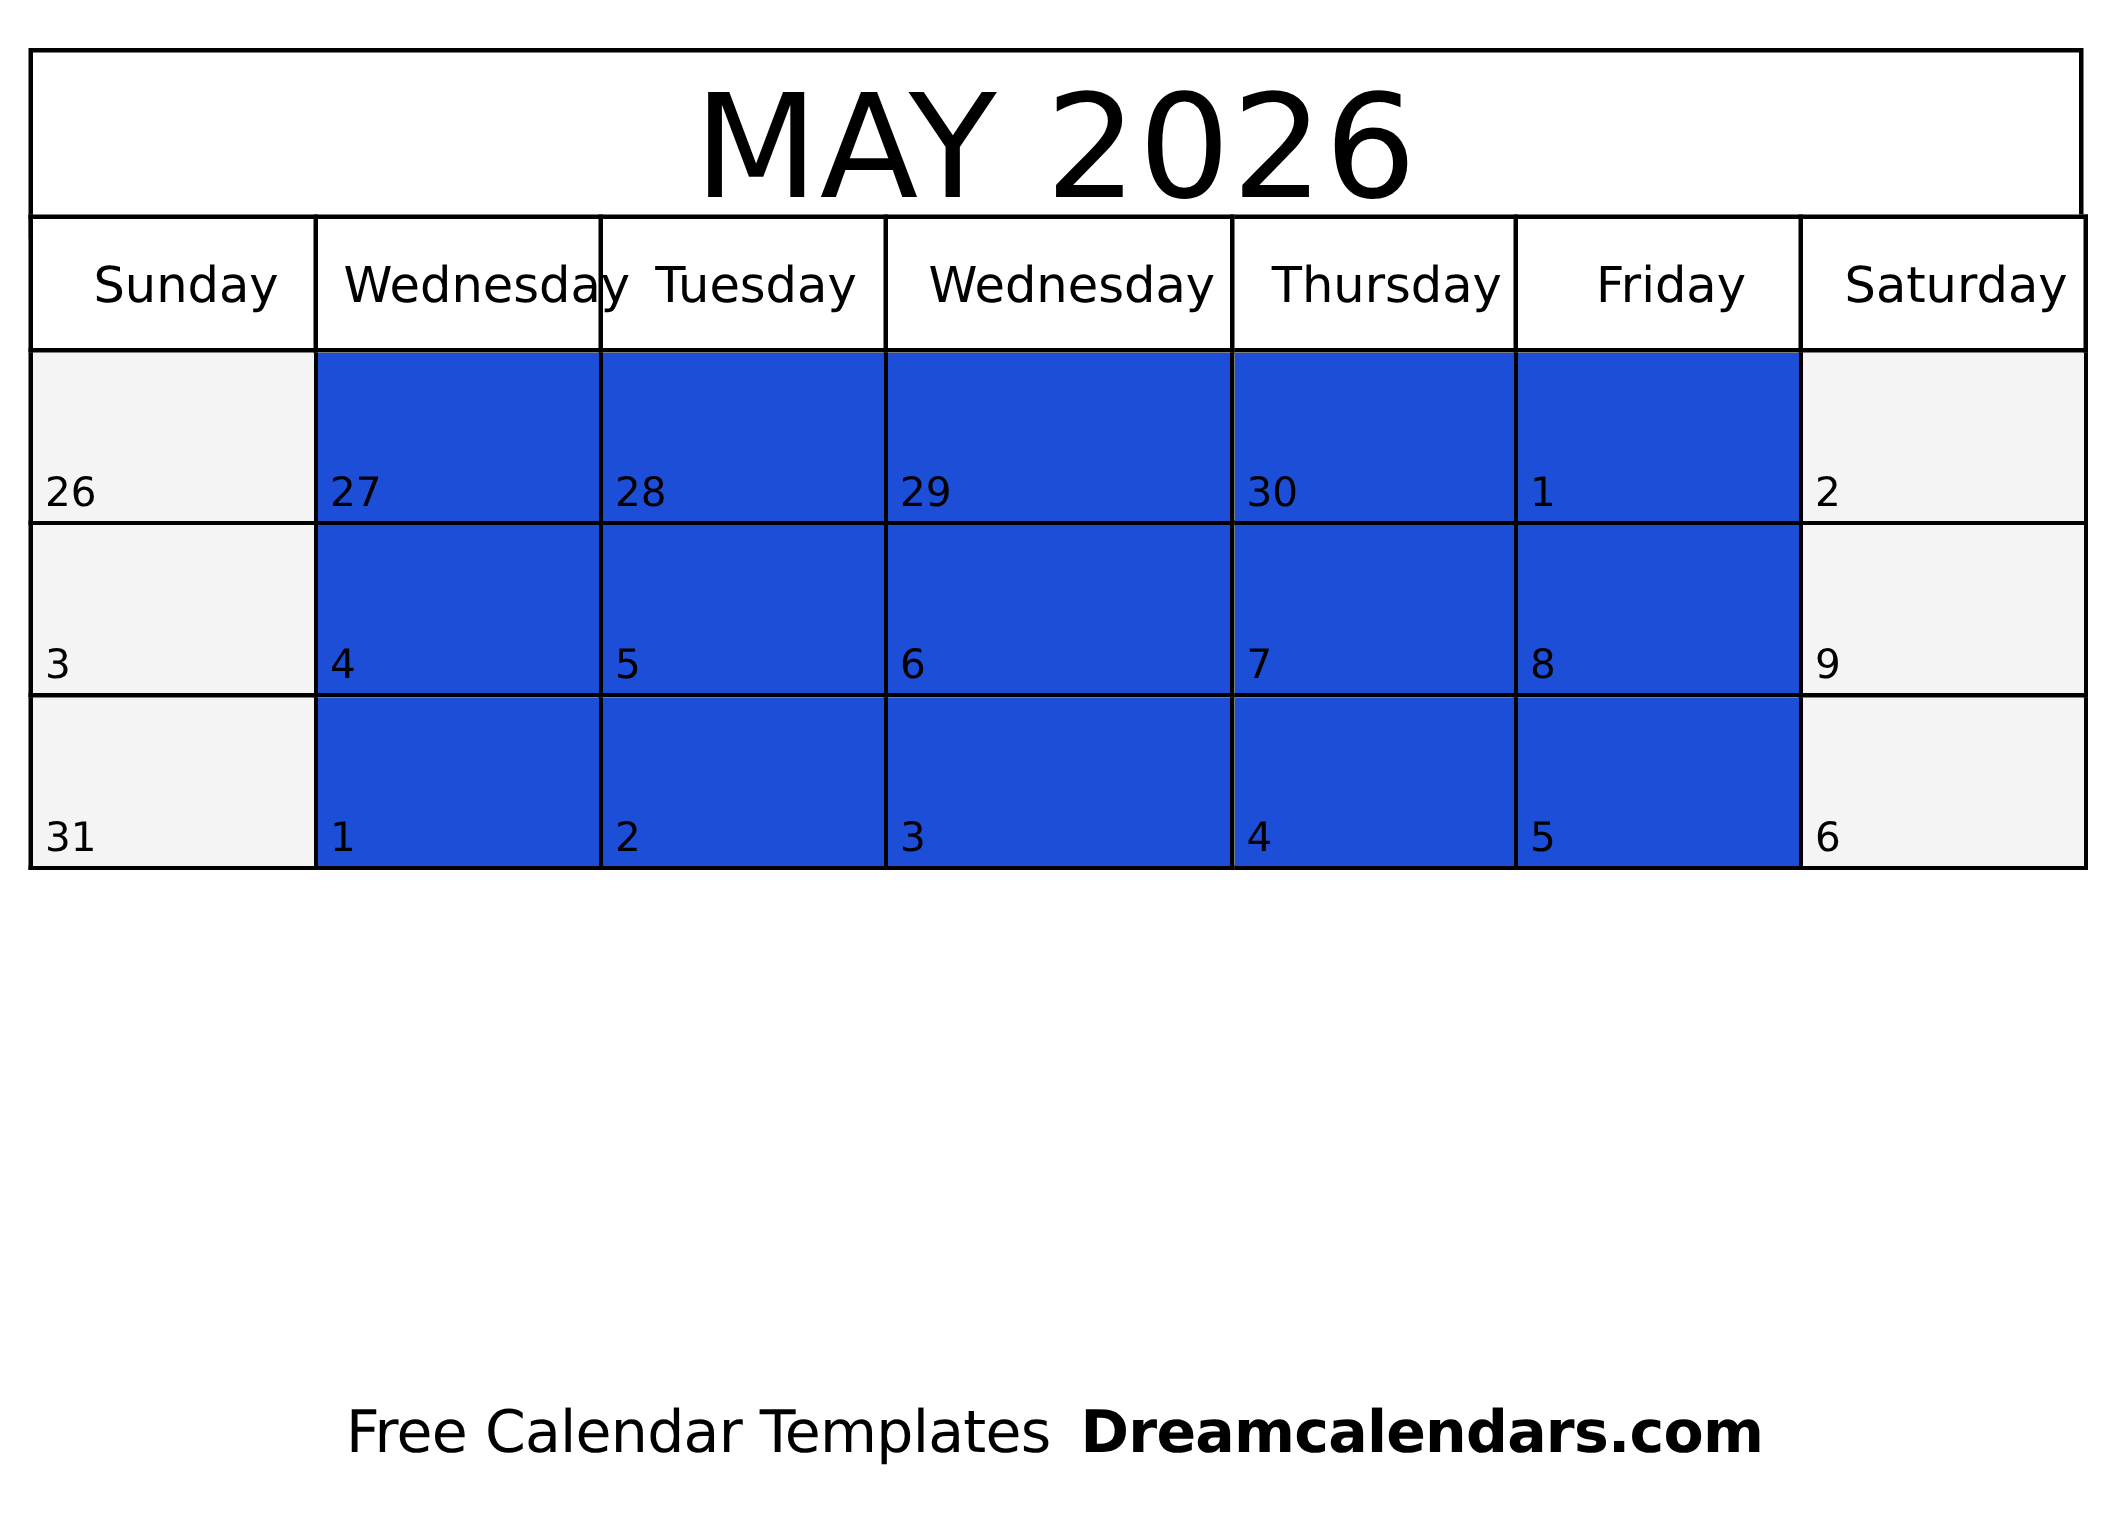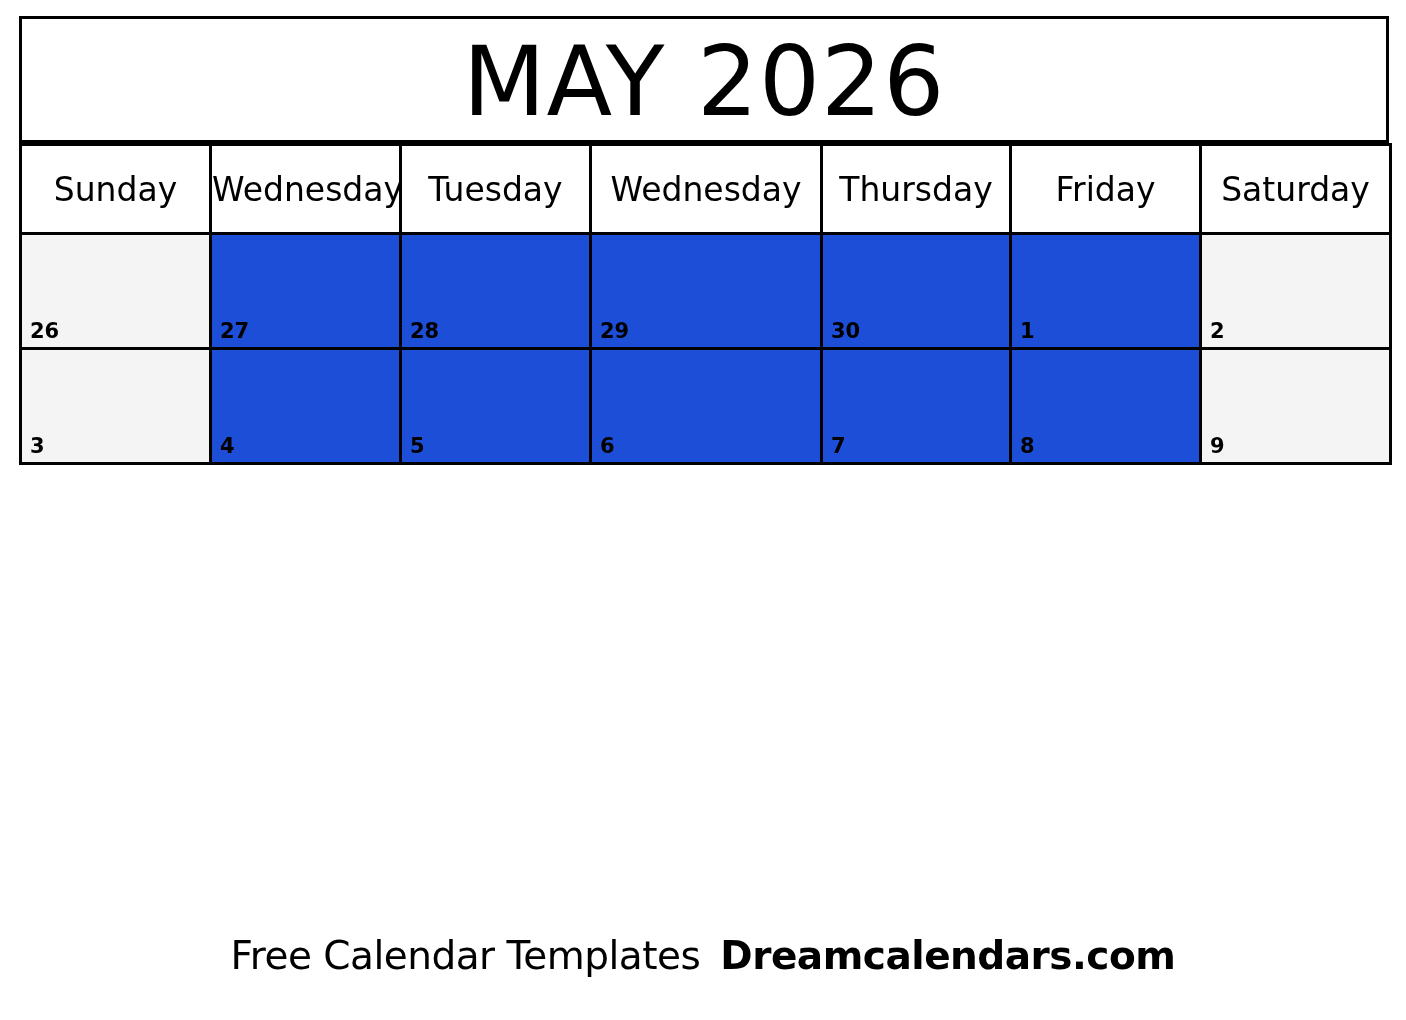--- a/index.html
+++ b/index.html
@@ -12,21 +12,21 @@
   html, body { margin: 0; padding: 0; }
   body {
     width: 1406px; height: 1020px;
     background: var(--page);
     color: var(--text);
     font-family: "DejaVu Sans", "Liberation Sans", sans-serif;
     position: relative;
     overflow: hidden;
   }
   .title-box {
-    position: absolute; left: 19px; top: 16px;
+    position: absolute; left: 19px; top: 32px;
     width: 1370px; height: 127px;
     border: 3px solid var(--border);
     display: flex; align-items: center; justify-content: center;
     background: var(--page);
   }
   .title {
     margin: 0;
     font-size: 96px; font-weight: 400;
     letter-spacing: 1px; line-height: 1;
     padding-top: 4px;
@@ -40,30 +40,31 @@
   }
   .cal th, .cal td {
     border: 3px solid var(--border);
     padding: 0;
   }
   .cal thead th {
     height: 89px;
     font-size: 33px; font-weight: 400;
     text-align: center; vertical-align: middle;
     background: #ffffff;
+    padding-left: 17px;
   }
   .cal tbody td {
     height: 115px;
     position: relative;
     background: #1d4ed8;
   }
   .cal tbody td.we { background: var(--weekend); }
   .day-num {
     position: absolute; left: 8px; bottom: 5px;
-    font-size: 21px; font-weight: 700; line-height: 1;
+    font-size: 27px; font-weight: 400; line-height: 1;
   }
   .footer {
     position: absolute; top: 933px; left: 0;
     width: 1406px;
     text-align: center;
     font-size: 39px; letter-spacing: -0.5px;
     white-space: nowrap;
   }
   .footer .brand { font-weight: 700; margin-left: 20px; text-align: center; }
 </style>
@@ -135,18 +136,41 @@
       <td>
           <span class="day-num">7</span>
         </td>
       <td>
           <span class="day-num">8</span>
         </td>
       <td class="we">
           <span class="day-num">9</span>
         </td>
     </tr>
+    <tr>
+      <td class="we">
+          <span class="day-num">31</span>
+        </td>
+      <td>
+          <span class="day-num">1</span>
+        </td>
+      <td>
+          <span class="day-num">2</span>
+        </td>
+      <td>
+          <span class="day-num">3</span>
+        </td>
+      <td>
+          <span class="day-num">4</span>
+        </td>
+      <td>
+          <span class="day-num">5</span>
+        </td>
+      <td class="we">
+          <span class="day-num">6</span>
+        </td>
+    </tr>
   </tbody>
 </table>
 
 <div class="footer">
   <span>Free Calendar Templates</span><span class="brand">Dreamcalendars.com</span>
 </div>
 
 </body></html>

